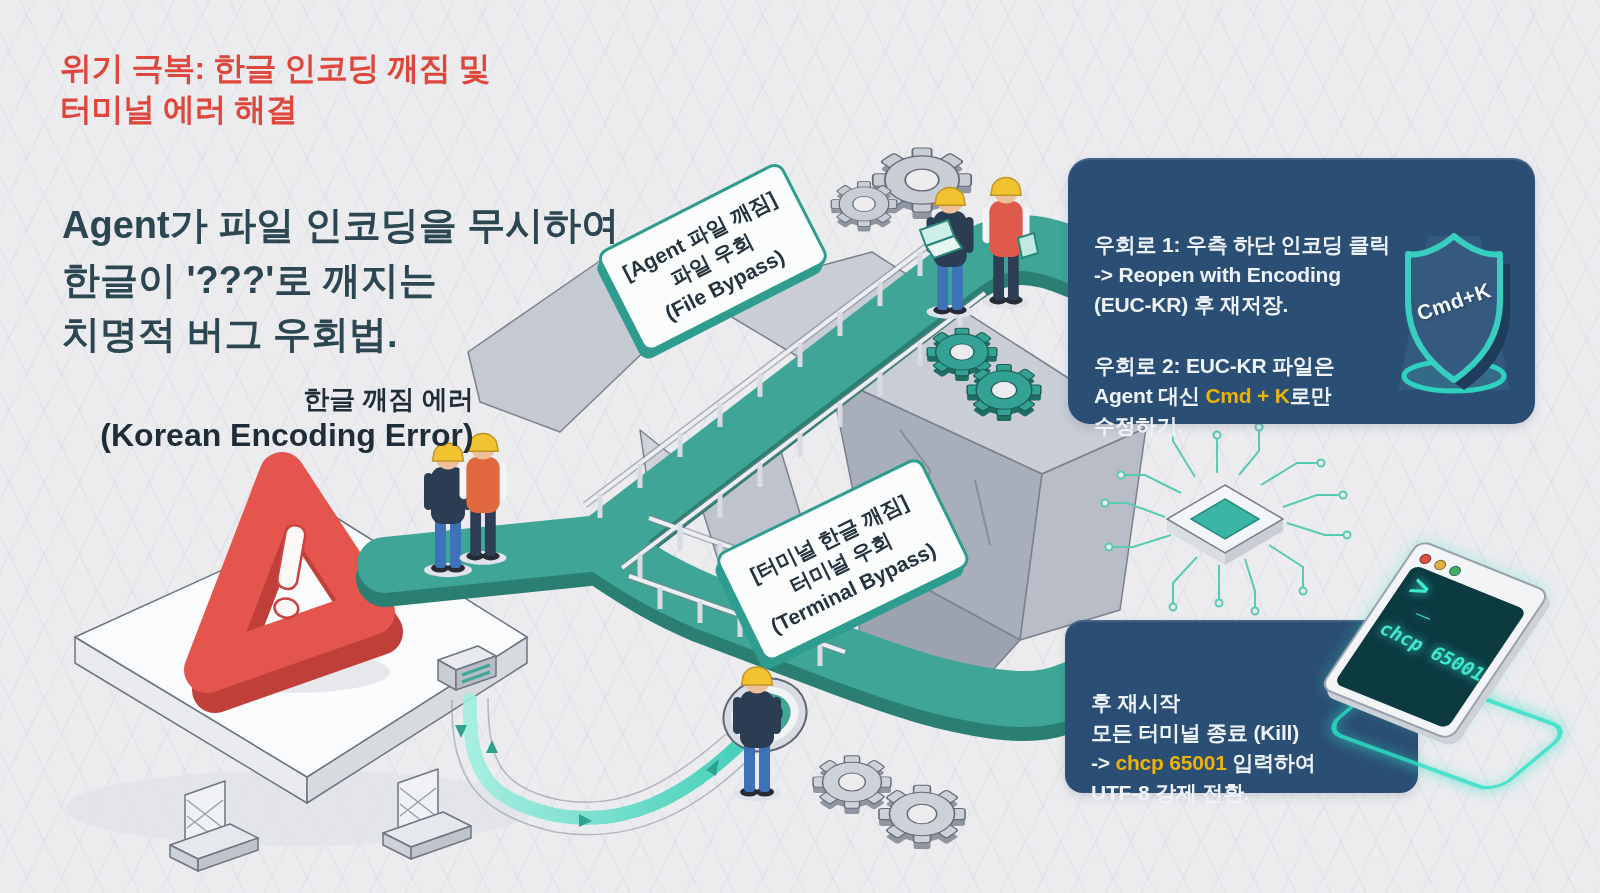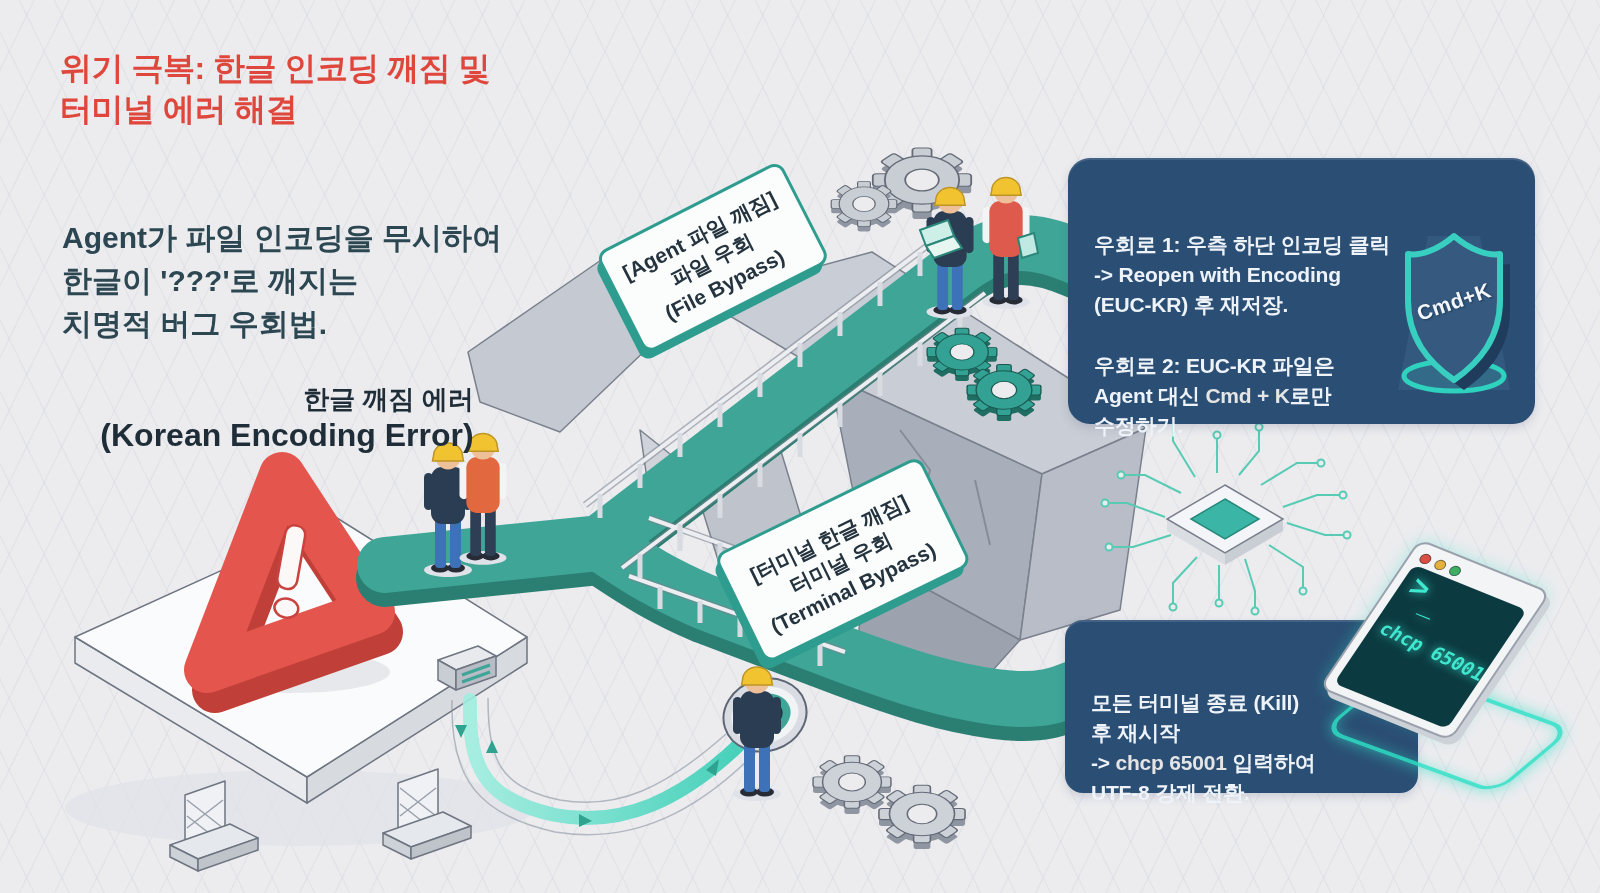--- a/index.html
+++ b/index.html
@@ -8,35 +8,35 @@
     font-family:"Liberation Sans","DejaVu Sans",sans-serif;
     background-color:#ECECEF;
     background-image:
       repeating-linear-gradient(116deg, rgba(255,255,255,0) 0 30px, rgba(213,215,223,.38) 30px 31.5px),
       repeating-linear-gradient(64deg,  rgba(255,255,255,0) 0 30px, rgba(213,215,223,.38) 30px 31.5px);
   }
   .abs{position:absolute;}
   .scene{position:absolute; left:0; top:0;}
 
   .main-title{left:60px; top:48px; color:#E0473C; font-size:32px; font-weight:800; line-height:1.28; letter-spacing:-.5px;}
-  .subtitle{left:62px; top:216px; color:#2C4752; font-size:30px; font-weight:700; line-height:1.44;}
+  .subtitle{left:62px; top:198px; color:#2C4752; font-size:38px; font-weight:700; line-height:1.44;}
   .error-label{left:287px; top:382px; transform:translateX(-50%); text-align:right; color:#1F2D38; font-weight:700;}
   .error-label .l1{font-size:26px;}
   .error-label .l2{font-size:32px;}
 
   .sign-text{transform:translate(-50%,-50%) rotate(-27deg); text-align:center; color:#24333E; font-weight:700; font-size:21px; line-height:1.3; white-space:nowrap;}
   .sign-file-text{left:712px; top:260px;}
   .sign-terminal-text{left:841px; top:563px; transform:translate(-50%,-50%) rotate(-26deg);}
 
   .panel{background:#2B4E74; border-radius:22px; box-shadow:inset 0 2px 0 rgba(255,255,255,.12), 0 4px 10px rgba(60,80,110,.18); color:#EDF3F9; font-weight:700;}
   .panel-top{left:1068px; top:158px; width:467px; height:266px;}
   .panel-bottom{left:1065px; top:620px; width:353px; height:173px; border-radius:18px;}
   .panel .txt{position:absolute; left:26px; top:28px; font-size:21px; line-height:1.43; letter-spacing:-.2px;margin-top:44px;}
   .panel .para2{margin-top:31px;}
-  .key{color:#e5e5e5;}
+  .key{color:#eab308;}
   .line{display:block;}
 
   .shield{left:1388px; top:222px; width:132px; height:182px;}
   .shield-label{position:absolute; left:18px; top:68px; width:96px; text-align:center; transform:rotate(-19deg); color:#F4F7FA; font-weight:700; font-size:21px; text-shadow:1px 1px 2px rgba(10,30,50,.5); letter-spacing:.5px;}
 
   .terminal-glow{left:1354px; top:686px; width:178px; height:80px; border:4px solid rgba(46,224,197,.85); border-radius:20px; transform:rotate(20deg) skewX(-30deg); box-shadow:0 0 14px rgba(46,224,197,.65), inset 0 0 12px rgba(46,224,197,.4);}
   .terminal{left:1364px; top:552px; width:138px; height:172px; transform:rotate(22deg) skewX(-12deg); background:#F2F4F6; border:2px solid #9AA1AC; border-radius:12px; box-shadow:7px 5px 0 #CDD2D8, 0 0 16px rgba(46,224,197,.35);}
   .terminal .dots{position:absolute; left:9px; top:6px;}
   .terminal .dot{display:inline-block; width:9px; height:9px; border-radius:50%; margin-right:5px; border:1px solid rgba(40,50,60,.55);}
   .dot-red{background:#D94F44;} .dot-yellow{background:#E5B13C;} .dot-green{background:#3FAE62;}
@@ -333,22 +333,22 @@
       <polygon points="40,14 92,14 122,168 10,168" fill="rgba(140,215,230,.09)"></polygon>
       <ellipse cx="66" cy="154" rx="50" ry="15" fill="rgba(46,224,197,.15)" stroke="#2EE0C5" stroke-width="5" opacity=".9"></ellipse>
       <path d="M 74,20 C 90,34 108,40 120,38 L 120,84 C 120,122 100,146 74,164 C 48,146 28,122 28,84 L 28,38 C 40,40 58,34 74,20 Z" fill="#1F3C5C" transform="translate(2,4)"></path>
       <path d="M 66,14 C 82,28 100,34 112,32 L 112,78 C 112,116 92,140 66,158 C 40,140 20,116 20,78 L 20,32 C 32,34 50,28 66,14 Z" fill="#35597F" stroke="#38CFC0" stroke-width="6" stroke-linejoin="round"></path>
     </svg>
     <div class="shield-label">Cmd+K</div>
   </div>
 
   <div class="abs panel panel-bottom">
     <div class="txt" style="top:24px;">
+      <span class="line">후 재시작</span>
       <span class="line">모든 터미널 종료 (Kill)</span>
-      <span class="line">후 재시작</span>
       <span class="line"><span>-&gt; </span><span class="key">chcp 65001</span><span> 입력하여</span></span>
       <span class="line">UTF-8 강제 전환.</span>
     </div>
   </div>
 
   <div class="abs terminal-glow"></div>
   <div class="abs terminal">
     <div class="dots">
       <span class="dot dot-red"></span><span class="dot dot-yellow"></span><span class="dot dot-green"></span>
     </div>

